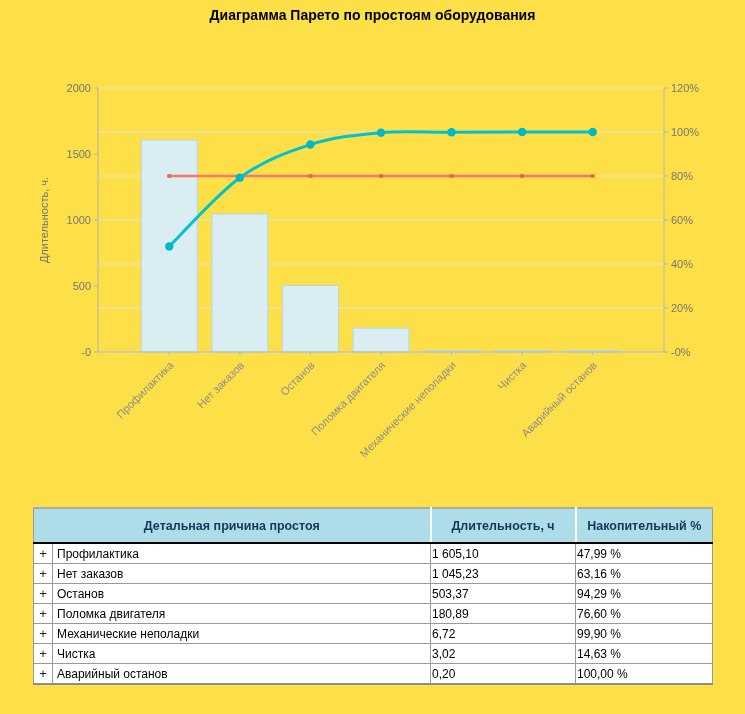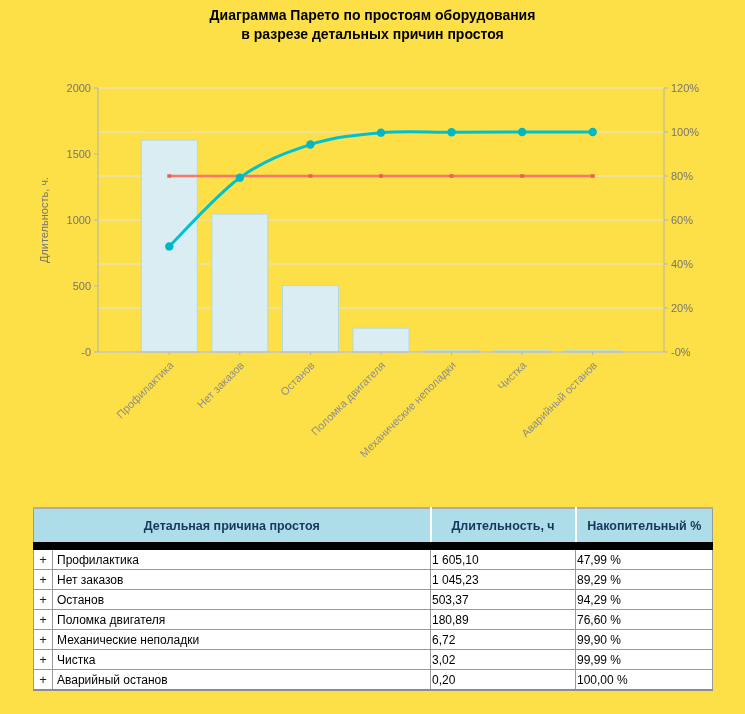--- a/index.html
+++ b/index.html
@@ -9,37 +9,36 @@
   #title{position:absolute;top:6px;left:0;width:745px;text-align:center;
          font-weight:bold;font-size:14px;line-height:19px;color:#000;}
   
   #chart{position:absolute;top:0;left:0;}
   
   #tbl-wrap{position:absolute;top:507px;left:33px;width:679px;}
   table{border-collapse:collapse;table-layout:fixed;width:679px;
         font-family:"Liberation Sans",sans-serif;font-size:12px;color:#000;}
   table{border:1px solid #9b9b9b;border-top:2px solid #ababab;border-bottom:2px solid #8d8d8d;}
   thead th{background:#addde8;color:#17375d;font-weight:bold;font-size:12.5px;
-           height:31px;text-align:center;border-left:2px solid #fff;border-bottom:8px solid #000000;}
+           height:31px;text-align:center;border-left:2px solid #fff;border-bottom:2px solid #000000;}
   thead th:first-child{border-left:none;}
   tbody td{border:1px solid #999;height:17px;background:#fff;white-space:nowrap;overflow:hidden;}
   td.plus{text-align:center;font-size:13px;line-height:13px;color:#222;padding:0;}
   td.name{padding:0 2px 0 4px;text-align:left;}
   td.num{text-align:left;}
   tr.total td{background:#b2c2dc;font-weight:bold;}
   tr.total td.plus{background:#fff;}
 </style>
 </head>
 <body>
 
 <div id="app">
 
   <div id="title">
     <div>Диаграмма Парето по простоям оборудования</div>
-    <div>в разрезе детальных причин простоя</div>
   </div>
 
   <svg id="chart" width="745" height="470">
       <line x1="98" y1="88" x2="664" y2="88" stroke="#e3e3e3" stroke-width="1"></line>
       <line x1="98" y1="132" x2="664" y2="132" stroke="#e3e3e3" stroke-width="1"></line>
       <line x1="98" y1="176" x2="664" y2="176" stroke="#e3e3e3" stroke-width="1"></line>
       <line x1="98" y1="220" x2="664" y2="220" stroke="#e3e3e3" stroke-width="1"></line>
       <line x1="98" y1="264" x2="664" y2="264" stroke="#e3e3e3" stroke-width="1"></line>
       <line x1="98" y1="308" x2="664" y2="308" stroke="#e3e3e3" stroke-width="1"></line>
       <line x1="98" y1="352" x2="664" y2="352" stroke="#e3e3e3" stroke-width="1"></line>
@@ -129,21 +128,21 @@
           <tr>
             <td class="plus">+</td>
             <td class="name">Профилактика</td>
             <td class="num">1 605,10</td>
             <td class="num">47,99 %</td>
           </tr>
           <tr>
             <td class="plus">+</td>
             <td class="name">Нет заказов</td>
             <td class="num">1 045,23</td>
-            <td class="num">89,29 %</td>
+            <td class="num">63,16 %</td>
           </tr>
           <tr>
             <td class="plus">+</td>
             <td class="name">Останов</td>
             <td class="num">503,37</td>
             <td class="num">94,29 %</td>
           </tr>
           <tr>
             <td class="plus">+</td>
             <td class="name">Поломка двигателя</td>
@@ -153,21 +152,21 @@
           <tr>
             <td class="plus">+</td>
             <td class="name">Механические неполадки</td>
             <td class="num">6,72</td>
             <td class="num">99,90 %</td>
           </tr>
           <tr>
             <td class="plus">+</td>
             <td class="name">Чистка</td>
             <td class="num">3,02</td>
-            <td class="num">99,99 %</td>
+            <td class="num">14,63 %</td>
           </tr>
           <tr>
             <td class="plus">+</td>
             <td class="name">Аварийный останов</td>
             <td class="num">0,20</td>
             <td class="num">100,00 %</td>
           </tr>
         </tbody>
     </table>
   </div>

